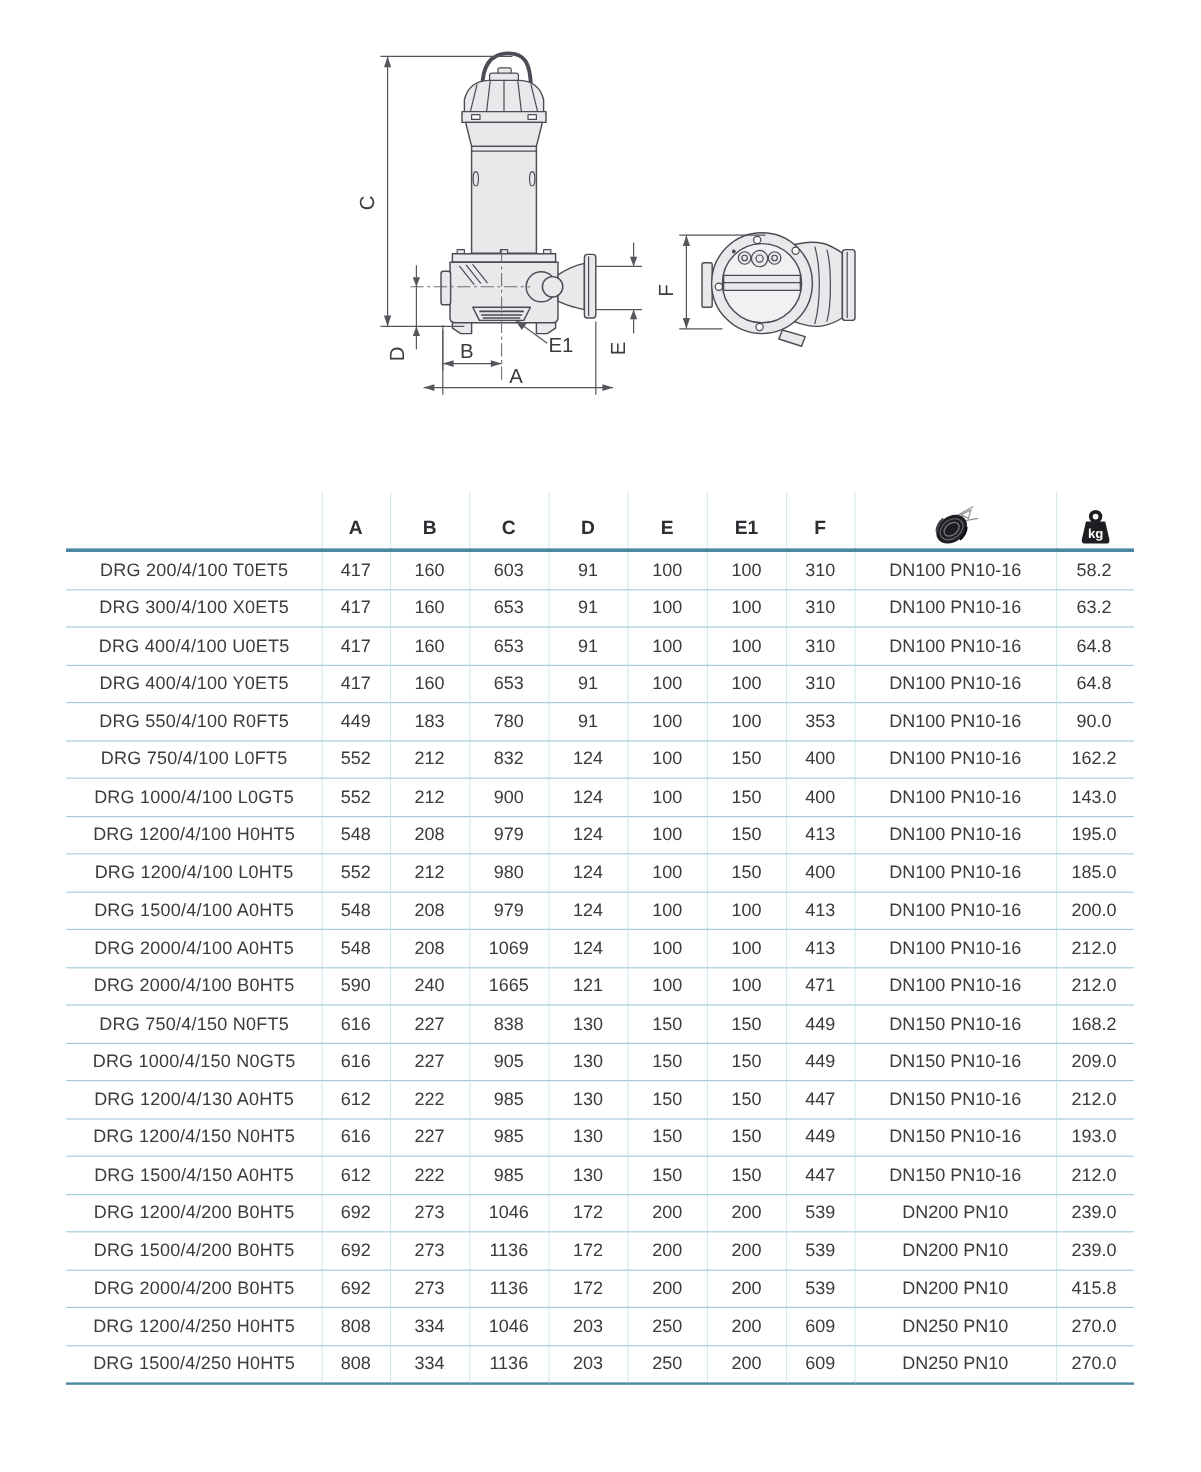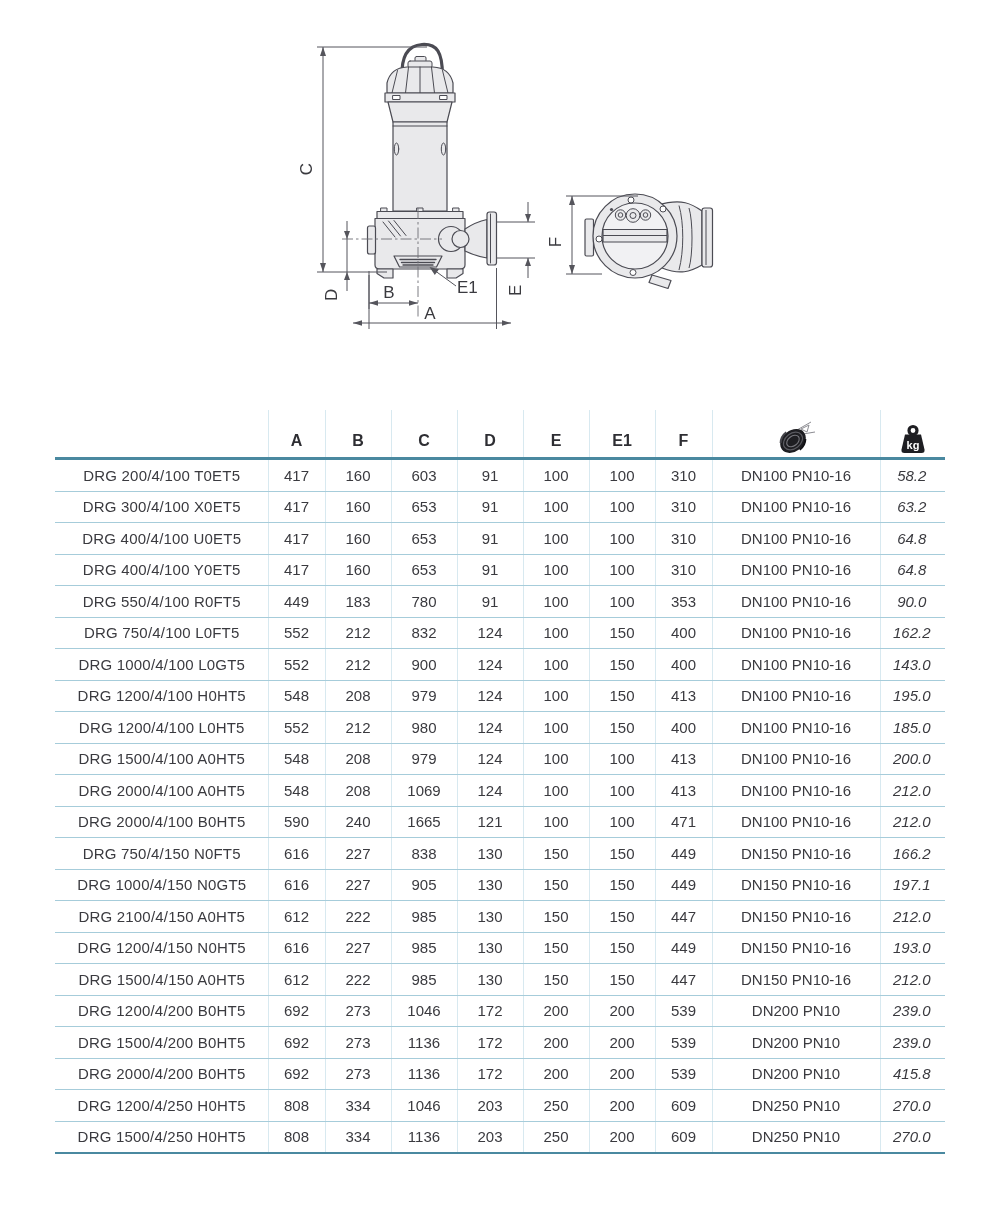--- a/index.html
+++ b/index.html
@@ -26,21 +26,21 @@
   table.spec thead th.icon-th{padding-bottom:1px;}
   table.spec thead th:last-child{border-right:none;margin-left:31px;}
   table.spec tbody td{
     height:28.5px;font-size:15px;text-align:center;vertical-align:middle;
     border-right:1px solid #D8E9F0;border-bottom:1px solid #A6CCDA;
     white-space:nowrap;overflow:hidden;color:#3A3A3F;
   }
   table.spec tbody td:last-child{border-right:none;}
   table.spec tbody tr:last-child td{border-bottom:2px solid #4A89A0;}
   td.col-model{text-align:left;padding-left:2px;letter-spacing:0.2px;}
-  td.col-kg{text-align:right;padding-right:3px;font-size:14.5px;font-style:italic;}
+  td.col-kg{text-align:right;padding-right:3px;font-size:14.5px;}
   .hdr-icon{display:inline-block;vertical-align:bottom;}
 </style>
 </head>
 <body>
 
 <div class="drawing-wrap">
 <svg width="470" height="310" viewBox="0 0 470 310">
 
   <g stroke="#4B4B53" stroke-width="1.2" fill="none" stroke-linejoin="round" stroke-linecap="round">
 
@@ -380,36 +380,36 @@
       <tr>
         <td class="col-model">DRG 750/4/150 N0FT5</td>
         <td>616</td>
         <td>227</td>
         <td>838</td>
         <td>130</td>
         <td>150</td>
         <td>150</td>
         <td>449</td>
         <td>DN150 PN10-16</td>
-        <td class="col-kg">166.2</td>
+        <td class="col-kg">168.2</td>
       </tr>
       <tr>
         <td class="col-model">DRG 1000/4/150 N0GT5</td>
         <td>616</td>
         <td>227</td>
         <td>905</td>
         <td>130</td>
         <td>150</td>
         <td>150</td>
         <td>449</td>
         <td>DN150 PN10-16</td>
-        <td class="col-kg">197.1</td>
-      </tr>
-      <tr>
-        <td class="col-model">DRG 2100/4/150 A0HT5</td>
+        <td class="col-kg">209.0</td>
+      </tr>
+      <tr>
+        <td class="col-model">DRG 1200/4/130 A0HT5</td>
         <td>612</td>
         <td>222</td>
         <td>985</td>
         <td>130</td>
         <td>150</td>
         <td>150</td>
         <td>447</td>
         <td>DN150 PN10-16</td>
         <td class="col-kg">212.0</td>
       </tr>

